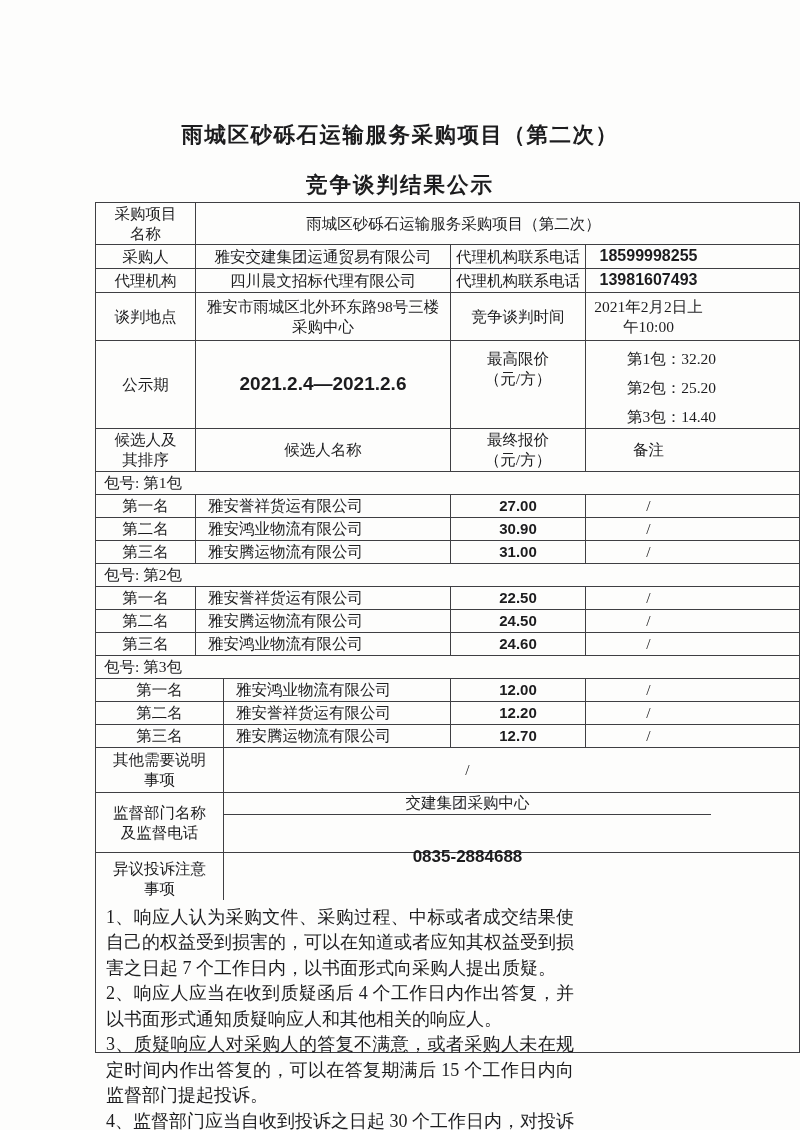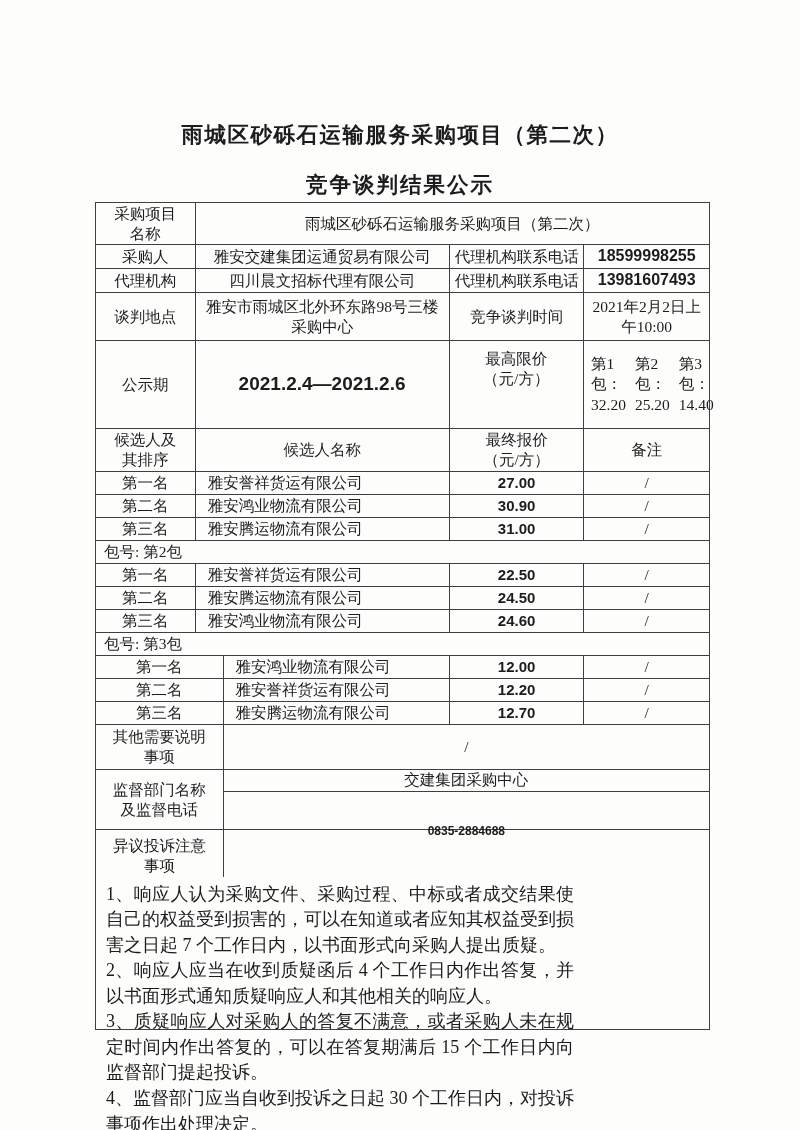--- a/index.html
+++ b/index.html
@@ -27,21 +27,21 @@
   .doc-subtitle{
     text-align:center;
     font-size:21.5px;
     font-weight:600;
     letter-spacing:2px;
     line-height:30px;
     margin-top:20px;
     margin-bottom:2px;
   }
   .tbl{
-    width:615px;
+    width:705px;
     margin-left:95px;
     border:1.8px solid var(--line);
   }
   .row{display:flex;border-bottom:1.4px solid var(--line);}
   .row:last-child{border-bottom:none;}
   .cell{
     display:flex;
     align-items:center;
     justify-content:center;
     text-align:center;
@@ -79,23 +79,23 @@
     font-weight:600;
     font-size:15px;
   }
   .date-big{
     font-family:"Liberation Sans","DejaVu Sans",sans-serif;
     font-weight:600;
     font-size:19px;
   }
   .prewrap{white-space:pre-line;}
   .limit-list{
-    display:flex;flex-direction:row;justify-content:flex-start;
-    align-items:center;text-align:left;
-    padding:8px 2px 8px 7px;gap:9px;
+    display:flex;flex-direction:column;justify-content:flex-start;
+    align-items:flex-end;text-align:left;
+    padding:8px 2px 8px 7px;gap:9px;margin-left:7px;
   }
   .limit-item{line-height:1.3;}
   .stack{display:flex;flex-direction:column;width:487px;}
   .stack > .sub{
     display:flex;align-items:center;justify-content:center;
     border-bottom:1.4px solid var(--line);
   }
   .stack > .sub:last-child{border-bottom:none;}
   .complaint-body{
     display:block;
@@ -158,20 +158,21 @@
     </div>
 
     <div class="row h43">
       <div class="cell c1 narrow">候选人及其排序</div>
       <div class="cell c2">候选人名称</div>
       <div class="cell c3 prewrap">最终报价
 （元/方）</div>
       <div class="cell c4">备注</div>
     </div>
 
+    <div class="pkg-label">包号: 第1包</div>
     <div class="row h23">
       <div class="cell c1">第一名</div>
       <div class="cell c2 left">雅安誉祥货运有限公司</div>
       <div class="cell c3 price">27.00</div>
       <div class="cell c4">/</div>
     </div>
     <div class="row h23">
       <div class="cell c1">第二名</div>
       <div class="cell c2 left">雅安鸿业物流有限公司</div>
       <div class="cell c3 price">30.90</div>
@@ -226,21 +227,21 @@
 
     <div class="row h45">
       <div class="cell b1 bnarrow">其他需要说明事项</div>
       <div class="cell bspan">/</div>
     </div>
 
     <div class="row" style="height:60px;">
       <div class="cell b1 bnarrow">监督部门名称及监督电话</div>
       <div class="stack">
         <div class="sub" style="height:26px;">交建集团采购中心</div>
-        <div class="sub num" style="height:34px;font-size:12px;display:flex;align-items:center;justify-content:center;margin-top:32px;">0835-2884688</div>
+        <div class="sub num" style="height:34px;font-size:17px;display:flex;align-items:center;justify-content:center;margin-top:32px;">0835-2884688</div>
       </div>
     </div>
 
     <div class="row h200">
       <div class="cell b1 bnarrow complaint-label">异议投诉注意事项</div>
       <div class="cell bspan complaint-body">
         <div>1、响应人认为采购文件、采购过程、中标或者成交结果使自己的权益受到损害的，可以在知道或者应知其权益受到损害之日起 7 个工作日内，以书面形式向采购人提出质疑。</div>
         <div>2、响应人应当在收到质疑函后 4 个工作日内作出答复，并以书面形式通知质疑响应人和其他相关的响应人。</div>
         <div>3、质疑响应人对采购人的答复不满意，或者采购人未在规定时间内作出答复的，可以在答复期满后 15 个工作日内向监督部门提起投诉。</div>
         <div>4、监督部门应当自收到投诉之日起 30 个工作日内，对投诉事项作出处理决定。</div>

